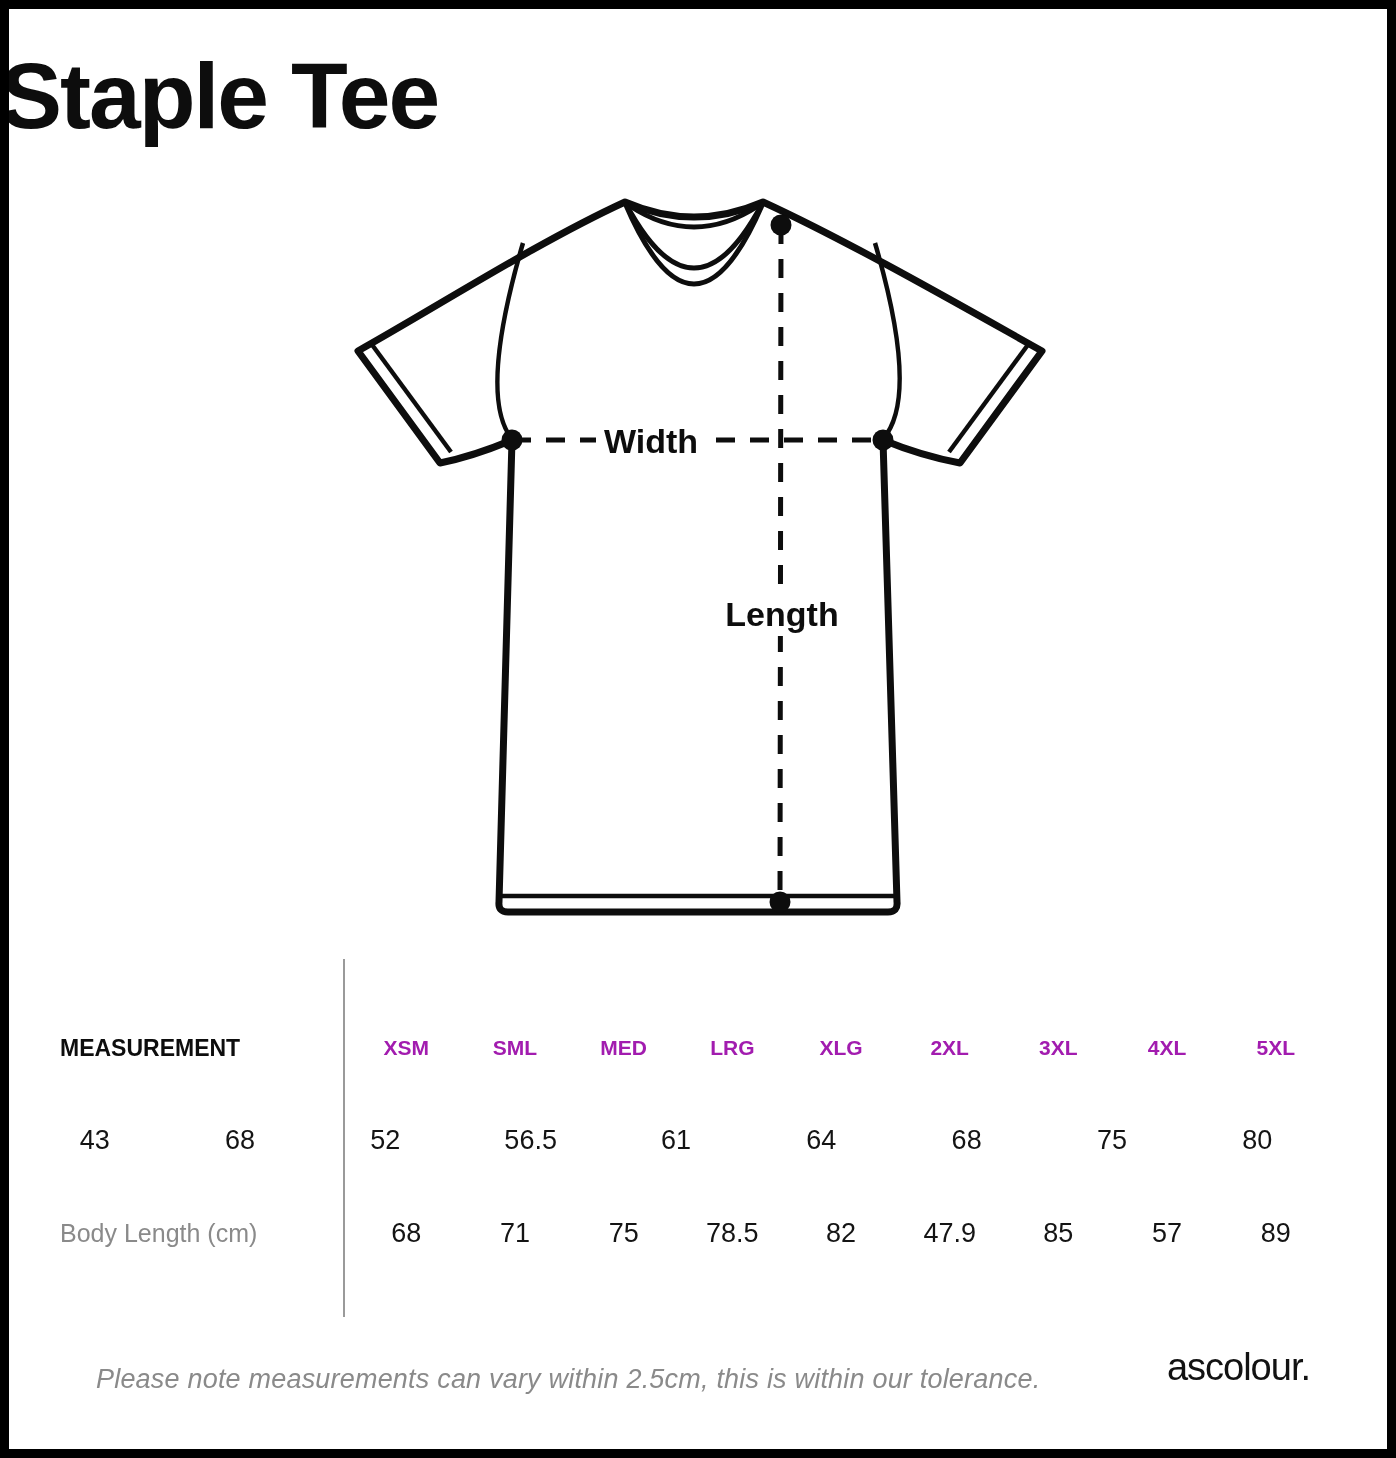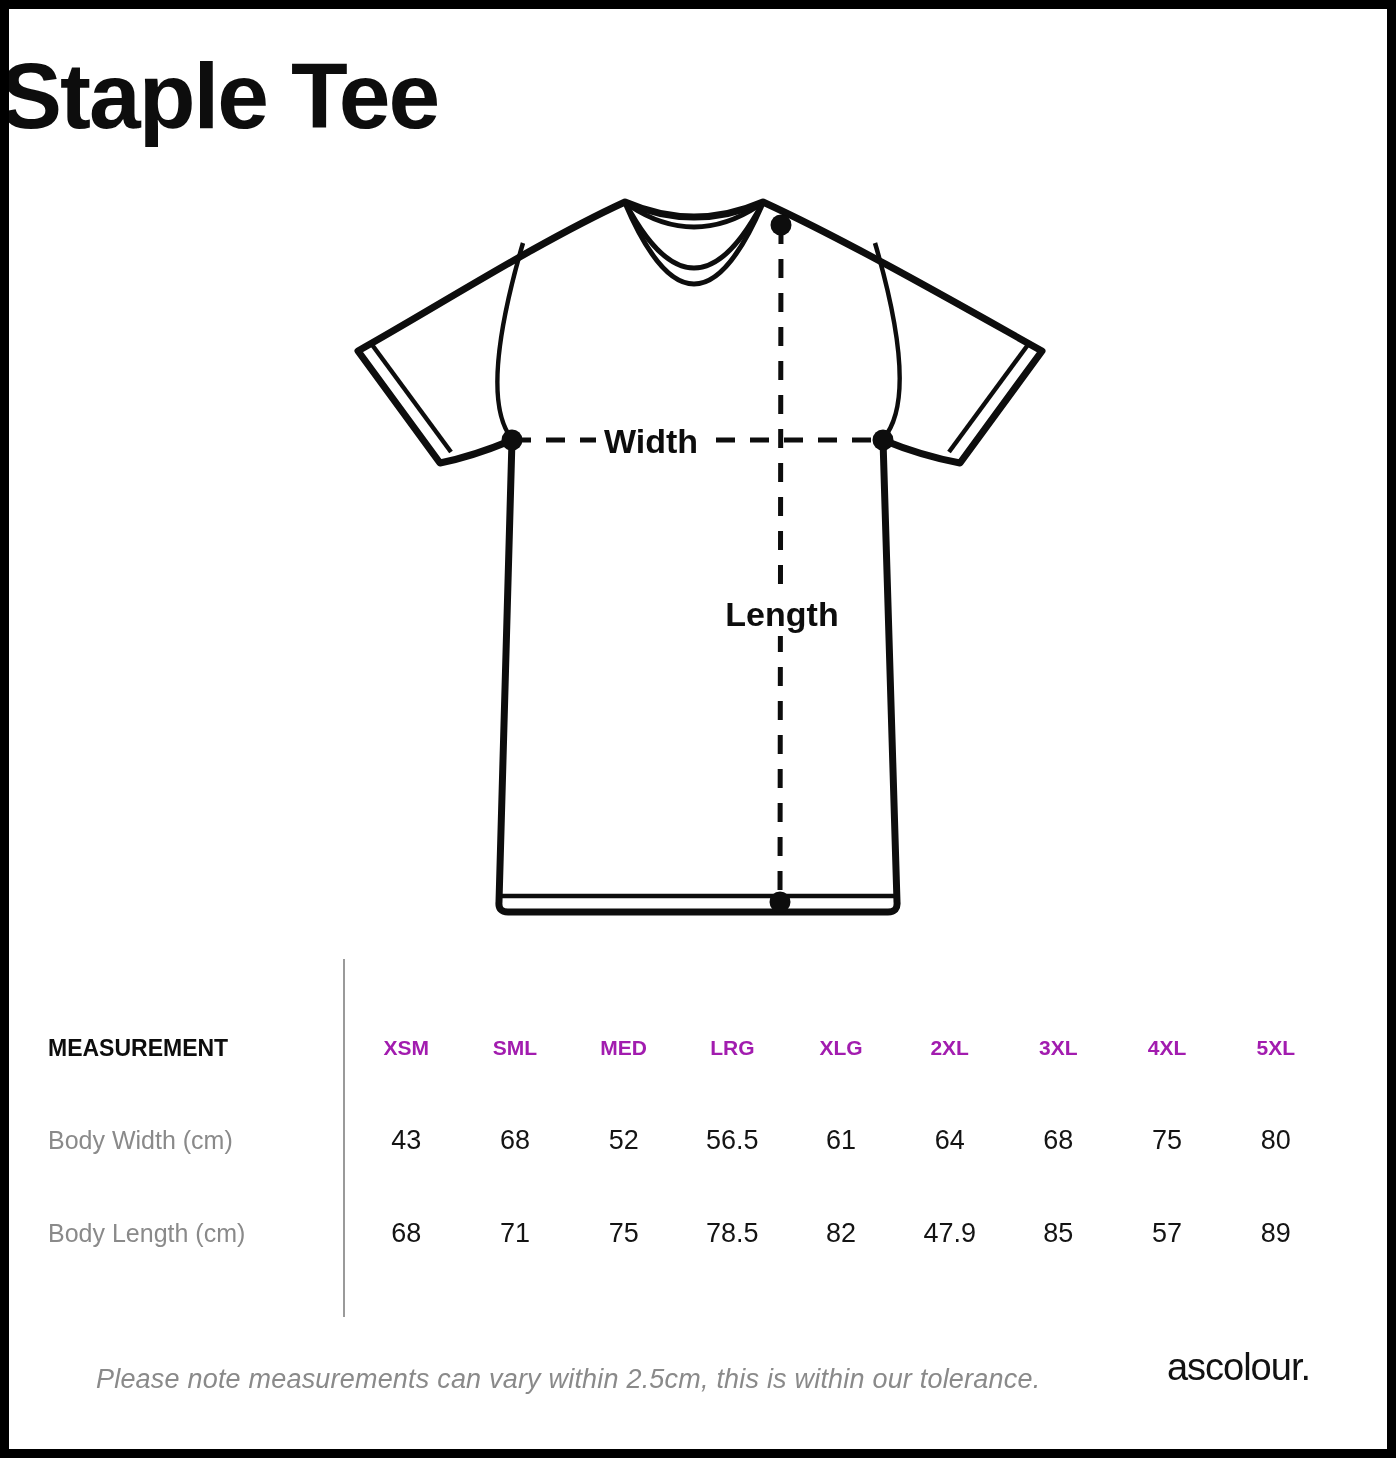--- a/index.html
+++ b/index.html
@@ -36,21 +36,21 @@
   }
   .t-row{
     position:absolute;left:0;right:0;
     display:flex;align-items:center;height:34px;
   }
   .t-row.header{top:1031px;}
   .t-row.r1{top:1123px;}
   .t-row.r2{top:1216px;justify-content:space-between;}
   .label-cell{
     width:330px;flex:none;box-sizing:border-box;
-    padding-left:48px;
+    padding-left:60px;
   }
   .header .label-cell{font-size:23px;font-weight:700;color:#0d0d0d;letter-spacing:0px;}
   .r1 .label-cell,.r2 .label-cell{font-size:25px;color:#8a8a8a;}
   .vals{
     flex:1;display:flex;
     margin-left:22px;margin-right:66px;
   }
   .cell{flex:1;text-align:center;}
   .header .cell{font-size:21px;font-weight:700;color:#a21caf;}
   .r1 .cell,.r2 .cell{font-size:27px;color:#141414;}
@@ -127,21 +127,20 @@
         <div class="cell">LRG</div>
         <div class="cell">XLG</div>
         <div class="cell">2XL</div>
         <div class="cell">3XL</div>
         <div class="cell">4XL</div>
         <div class="cell">5XL</div>
       </div>
     </div>
 
     <div class="t-row r1">
-      <div class="label-cell">Body Width (cm)</div>
       <div class="vals">
         <div class="cell">43</div>
         <div class="cell">68</div>
         <div class="cell">52</div>
         <div class="cell">56.5</div>
         <div class="cell">61</div>
         <div class="cell">64</div>
         <div class="cell">68</div>
         <div class="cell">75</div>
         <div class="cell">80</div>

